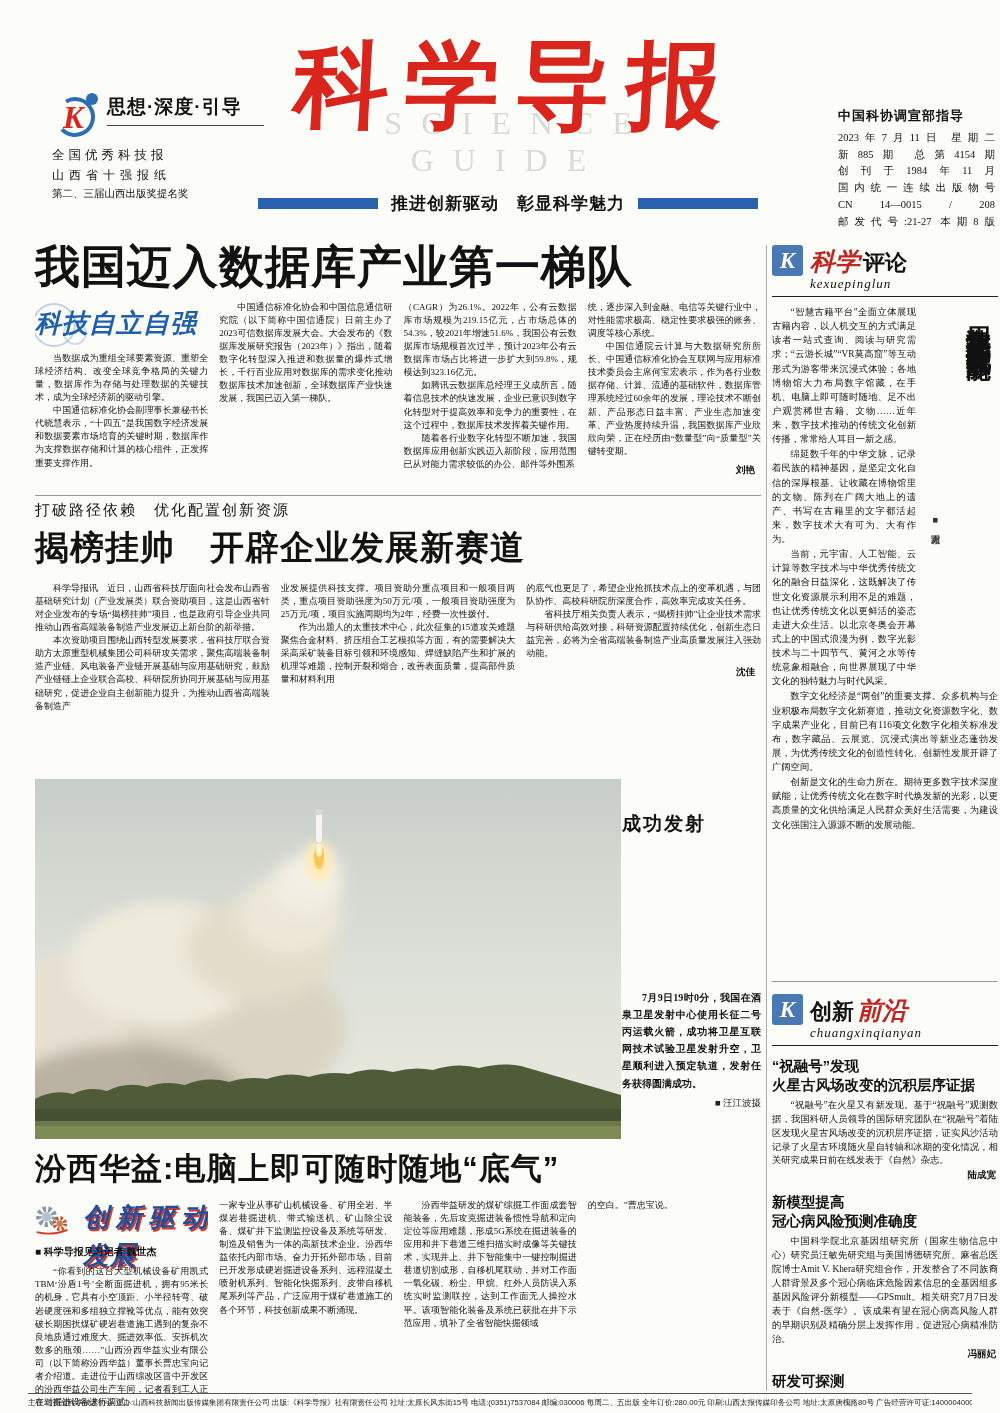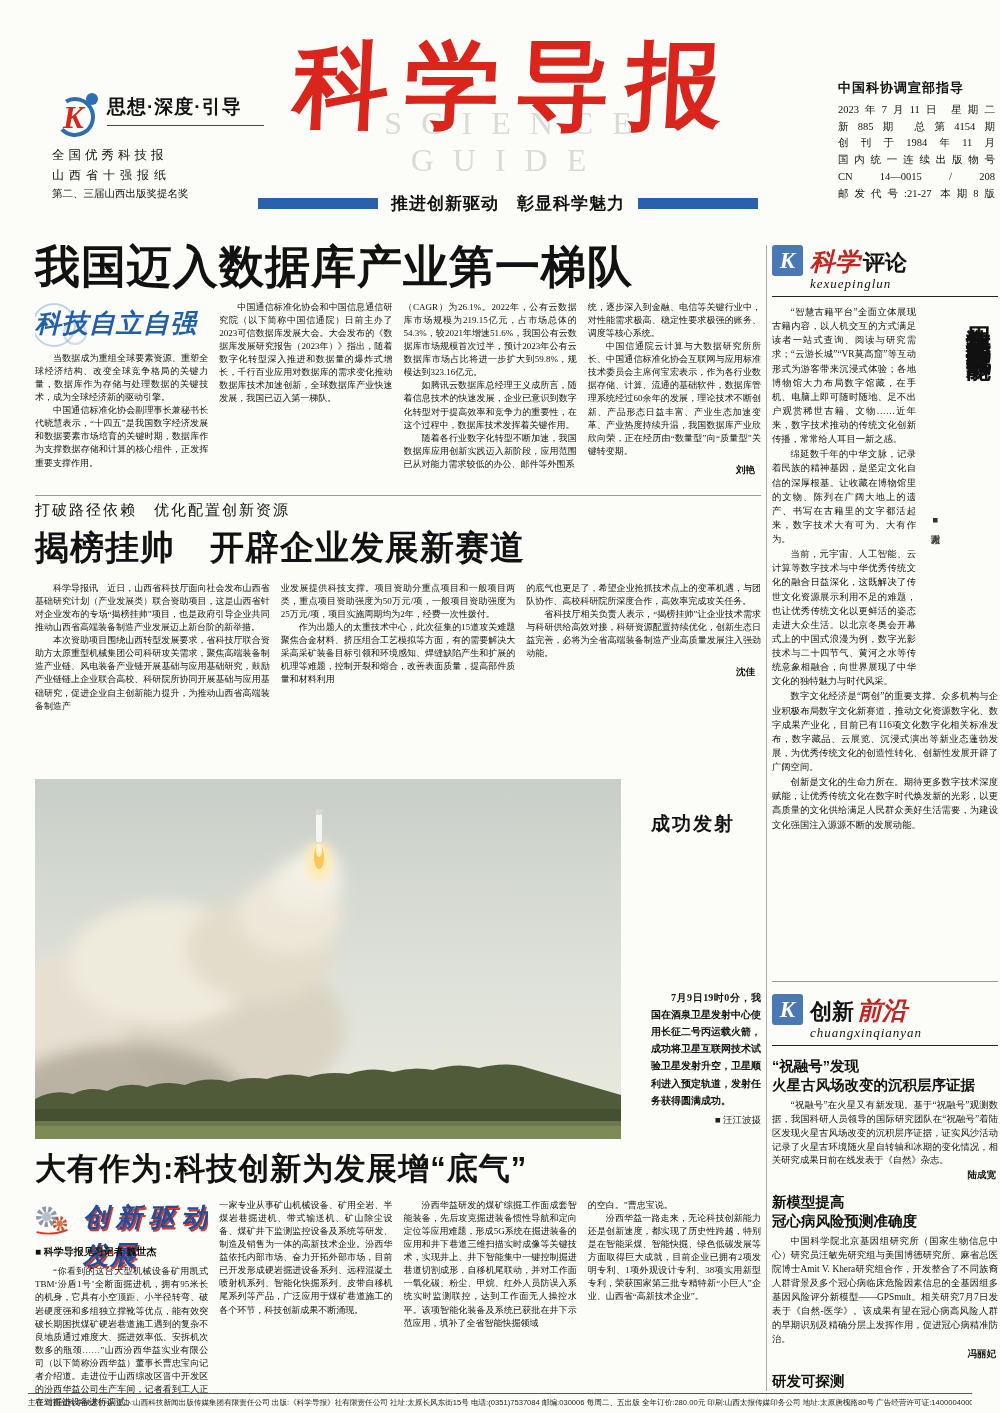--- a/index.html
+++ b/index.html
@@ -17,21 +17,21 @@
   .mh-sub2{font-size:12px;letter-spacing:5px;margin-top:3px;}
   .mh-sub3{font-size:10.5px;letter-spacing:0;margin-top:3px;}
   .mh-center{position:absolute;left:258px;top:34px;width:500px;}
   .mh-title{font-size:95px;font-weight:900;color:#d9251c;text-align:center;letter-spacing:16px;text-indent:16px;
             line-height:1.1;transform:skewX(-3deg);}
   .mh-en{margin-top:-34px;text-align:center;font-size:32px;letter-spacing:19px;text-indent:19px;color:#dadad6;}
   .mh-banner{display:flex;align-items:center;margin-top:13px;}
   .mh-bar{flex:1;height:11px;background:#2a61ae;}
   .mh-banner-text{padding:0 13px;font-size:17px;font-weight:800;letter-spacing:1px;white-space:nowrap;
                   font-family:"Liberation Sans",sans-serif;}
-  .mh-right{position:absolute;left:838px;top:78px;width:157px;font-size:10.5px;line-height:1.6;}
+  .mh-right{position:absolute;left:838px;top:106px;width:157px;font-size:10.5px;line-height:1.6;}
   .mh-guide{font-size:13px;font-weight:800;letter-spacing:1px;margin-bottom:3px;font-family:"Liberation Sans",sans-serif;}
   .mh-ln{text-align:justify;text-align-last:justify;}
 
   
   .left-main{position:absolute;left:35px;top:243px;width:726px;}
   .cols{display:flex;gap:11px;}
   .col{flex:1;overflow:hidden;font-size:9px;line-height:1.46;text-align:justify;}
   .col p{margin:0;text-indent:2em;font-family:Liberation Serif, serif;}
   .col p.cont{text-indent:0;}
   .byline-right{text-align:right;font-weight:bold;font-size:9.5px;margin-top:6px;padding-right:6px;}
@@ -47,21 +47,21 @@
              letter-spacing:1px;}
   .rule{border:none;border-top:1px solid #999;margin:8px 0 5px;}
 
   .kicker{font-size:15px;letter-spacing:2px;margin:1px 0 5px;font-family:"Liberation Sans",sans-serif;}
   .a2-headline{font-size:34px;font-weight:900;letter-spacing:1px;margin:0 0 11px;
                font-family:"Liberation Sans",sans-serif;}
   .a2-cols{height:188px;}
 
   .photo-row{display:flex;margin-top:9px;}
   .photo{width:586px;height:360px;flex:none;display:block;background:#d7dbd2;}
-  .photo-side{flex:1;padding-left:30px;display:flex;flex-direction:column;overflow:hidden;}
+  .photo-side{flex:1;padding-left:1px;display:flex;flex-direction:column;overflow:hidden;}
   .photo-title{font-size:19px;font-weight:900;letter-spacing:2px;margin-top:32px;font-family:"Liberation Sans",sans-serif;}
   .photo-caption{margin-top:152px;font-size:10px;font-weight:600;line-height:1.72;text-align:justify;text-indent:2em;}
   .photo-credit{text-align:right;font-size:9.5px;margin-top:5px;color:#222;}
 
   .a3-headline{font-size:31px;font-weight:900;letter-spacing:1px;margin:9px 0 9px;
                font-family:"Liberation Sans",sans-serif;}
   .a3-cols{height:212px;}
   .drive-badge{display:flex;height:42px;margin-bottom:4px;gap:14px;}
   .drive-text{font-size:26px;font-weight:900;font-style:italic;color:#1d4fa0;letter-spacing:1px;
               font-family:"Liberation Sans",sans-serif;text-shadow:1.5px 1.5px 0 #d83a2a;}
@@ -234,21 +234,21 @@
         <rect width="586" height="360" fill="#ffffff" opacity="0.05"></rect>
       </svg>
       <div class="photo-side">
         <div class="photo-title">成功发射</div>
         <div class="photo-caption">7月9日19时0分，我国在酒泉卫星发射中心使用长征二号丙运载火箭，成功将卫星互联网技术试验卫星发射升空，卫星顺利进入预定轨道，发射任务获得圆满成功。</div>
         <div class="photo-credit">■ 汪江波摄</div>
       </div>
     </div>
 
     <div>
-      <h2 class="a3-headline">大有作为:科技创新为发展增“底气”</h2>
+      <h2 class="a3-headline">汾西华益:电脑上即可随时随地“底气”</h2>
       <div class="cols a3-cols">
         <div class="col">
           <div class="drive-badge">
             <svg width="44" height="40" viewBox="0 0 44 40">
               <circle cx="15" cy="17" r="10" fill="none" stroke="#8a97a8" stroke-width="7" stroke-dasharray="4 3"></circle>
               <circle cx="15" cy="17" r="6" fill="#b7c0cc"></circle>
               <circle cx="32" cy="26" r="7" fill="none" stroke="#c2562f" stroke-width="5" stroke-dasharray="3 2.5"></circle>
               <circle cx="32" cy="26" r="4" fill="#d8744c"></circle>
               <path d="M2,37 q20,5 40,-3" stroke="#d83a2a" stroke-width="2.5" fill="none"></path>
             </svg>
@@ -259,21 +259,20 @@
           <p>据了解，成立于2015年的汾西华益是</p>
         </div>
         <div class="col">
           <p class="cont">一家专业从事矿山机械设备、矿用全岩、半煤岩巷掘进机、带式输送机、矿山除尘设备、煤矿井下监测监控设备及系统等研发、制造及销售为一体的高新技术企业。汾西华益依托内部市场、奋力开拓外部市场，目前已开发形成硬岩掘进设备系列、远程混凝土喷射机系列、智能化快掘系列、皮带自移机尾系列等产品，广泛应用于煤矿巷道施工的各个环节，科技创新成果不断涌现。</p>
         </div>
         <div class="col">
           <p>汾西华益研发的煤矿综掘工作面成套智能装备，先后攻克掘进装备惯性导航和定向定位等应用难题，形成5G系统在掘进装备的应用和井下巷道三维扫描实时成像等关键技术，实现井上、井下智能集中一键控制掘进巷道切割成形，自移机尾联动，并对工作面一氧化碳、粉尘、甲烷、红外人员防误入系统实时监测联控，达到工作面无人操控水平。该项智能化装备及系统已获批在井下示范应用，填补了全省智能快掘领域</p>
         </div>
         <div class="col">
           <p class="cont">的空白。”曹忠宝说。</p>
-          <p>汾西华益一路走来，无论科技创新能力还是创新速度，都实现了历史性跨越，特别是在智能采煤、智能快掘、绿色低碳发展等方面取得巨大成就，目前企业已拥有2项发明专利、1项外观设计专利、38项实用新型专利，荣获国家第三批专精特新“小巨人”企业、山西省“高新技术企业”。</p>
         </div>
       </div>
     </div>
   </div>
 
   <div class="v-div"></div>
 
   <div class="rail">
 
     <div class="commentary">

